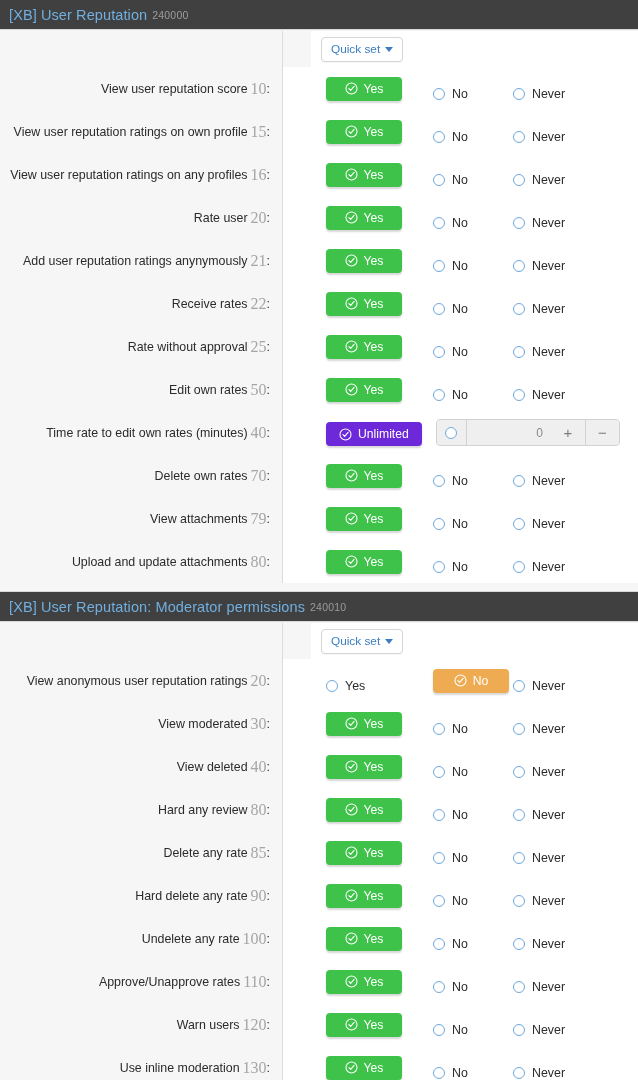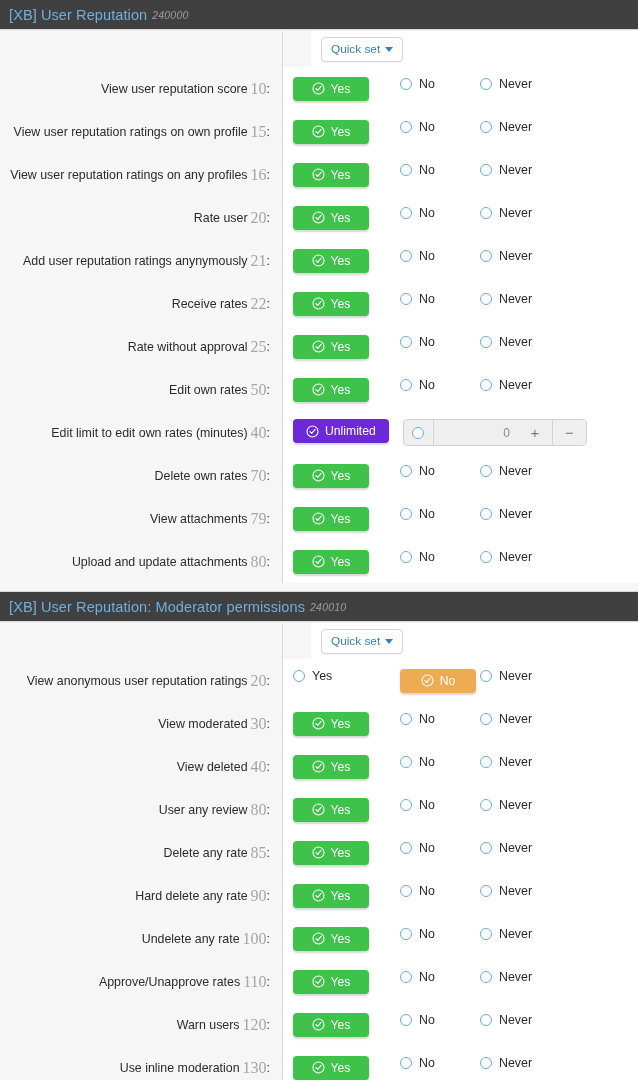--- a/index.html
+++ b/index.html
@@ -26,21 +26,20 @@
     color: #70afe0;
     font-weight: 400;
     letter-spacing: .1px;
     white-space: nowrap;
   }
   .section-id {
     font-size: 10.5px;
     color: #9c9c9c;
     margin-left: 5px;
     letter-spacing: .2px;
-    font-style: italic;
   }
 
   
   .rows {
     background: #f6f6f6;
     border-bottom: 1px solid #d8d8d8;
     padding-top: 1px;
   }
   .row {
     display: flex;
@@ -102,21 +101,21 @@
   }
   .caret {
     width: 0; height: 0;
     border-left: 4px solid transparent;
     border-right: 4px solid transparent;
     border-top: 5px solid #3b7dc4;
     display: inline-block;
   }
 
   
-  .choices { display: flex; align-items: flex-start; }
+  .choices { display: flex; align-items: flex-end; margin-left: 33px; }
   .choice {
     display: inline-flex;
     align-items: center;
     cursor: pointer;
     white-space: nowrap;
   }
   .choice-pill {
     height: 24px;
     border-radius: 4px;
     padding: 0 11px;
@@ -450,21 +449,21 @@
               </label>
               <label class="choice opt-never">
                 <span class="radio-ring"></span>
                 <span class="choice-text">Never</span>
               </label>
             </div>
           </div>
         </div>
         <div class="row">
           <div class="cell-label">
-            <span class="lbl-text">Edit limit to edit own rates (minutes)</span>
+            <span class="lbl-text">Time rate to edit own rates (minutes)</span>
             <span class="lbl-num">40</span>
             <span class="lbl-colon">:</span>
           </div>
           <div class="cell-controls">
             <div class="choices">
               <label class="choice">
                 <span class="choice-pill pill-unlimited">
                   <span class="chk">
                     <svg width="13" height="13" viewBox="0 0 16 16">
                       <circle cx="8" cy="8" r="6.8" fill="none" stroke="#ffffff" stroke-width="1.3"></circle>
@@ -678,21 +677,21 @@
               </label>
               <label class="choice opt-never">
                 <span class="radio-ring"></span>
                 <span class="choice-text">Never</span>
               </label>
             </div>
           </div>
         </div>
         <div class="row">
           <div class="cell-label">
-            <span class="lbl-text">User any review</span>
+            <span class="lbl-text">Hard any review</span>
             <span class="lbl-num">80</span>
             <span class="lbl-colon">:</span>
           </div>
           <div class="cell-controls">
             <div class="choices">
               <label class="choice opt-yes">
                 <span class="choice-pill pill-yes">
                   <span class="chk">
                     <svg width="13" height="13" viewBox="0 0 16 16">
                       <circle cx="8" cy="8" r="6.8" fill="none" stroke="#ffffff" stroke-width="1.3"></circle>

